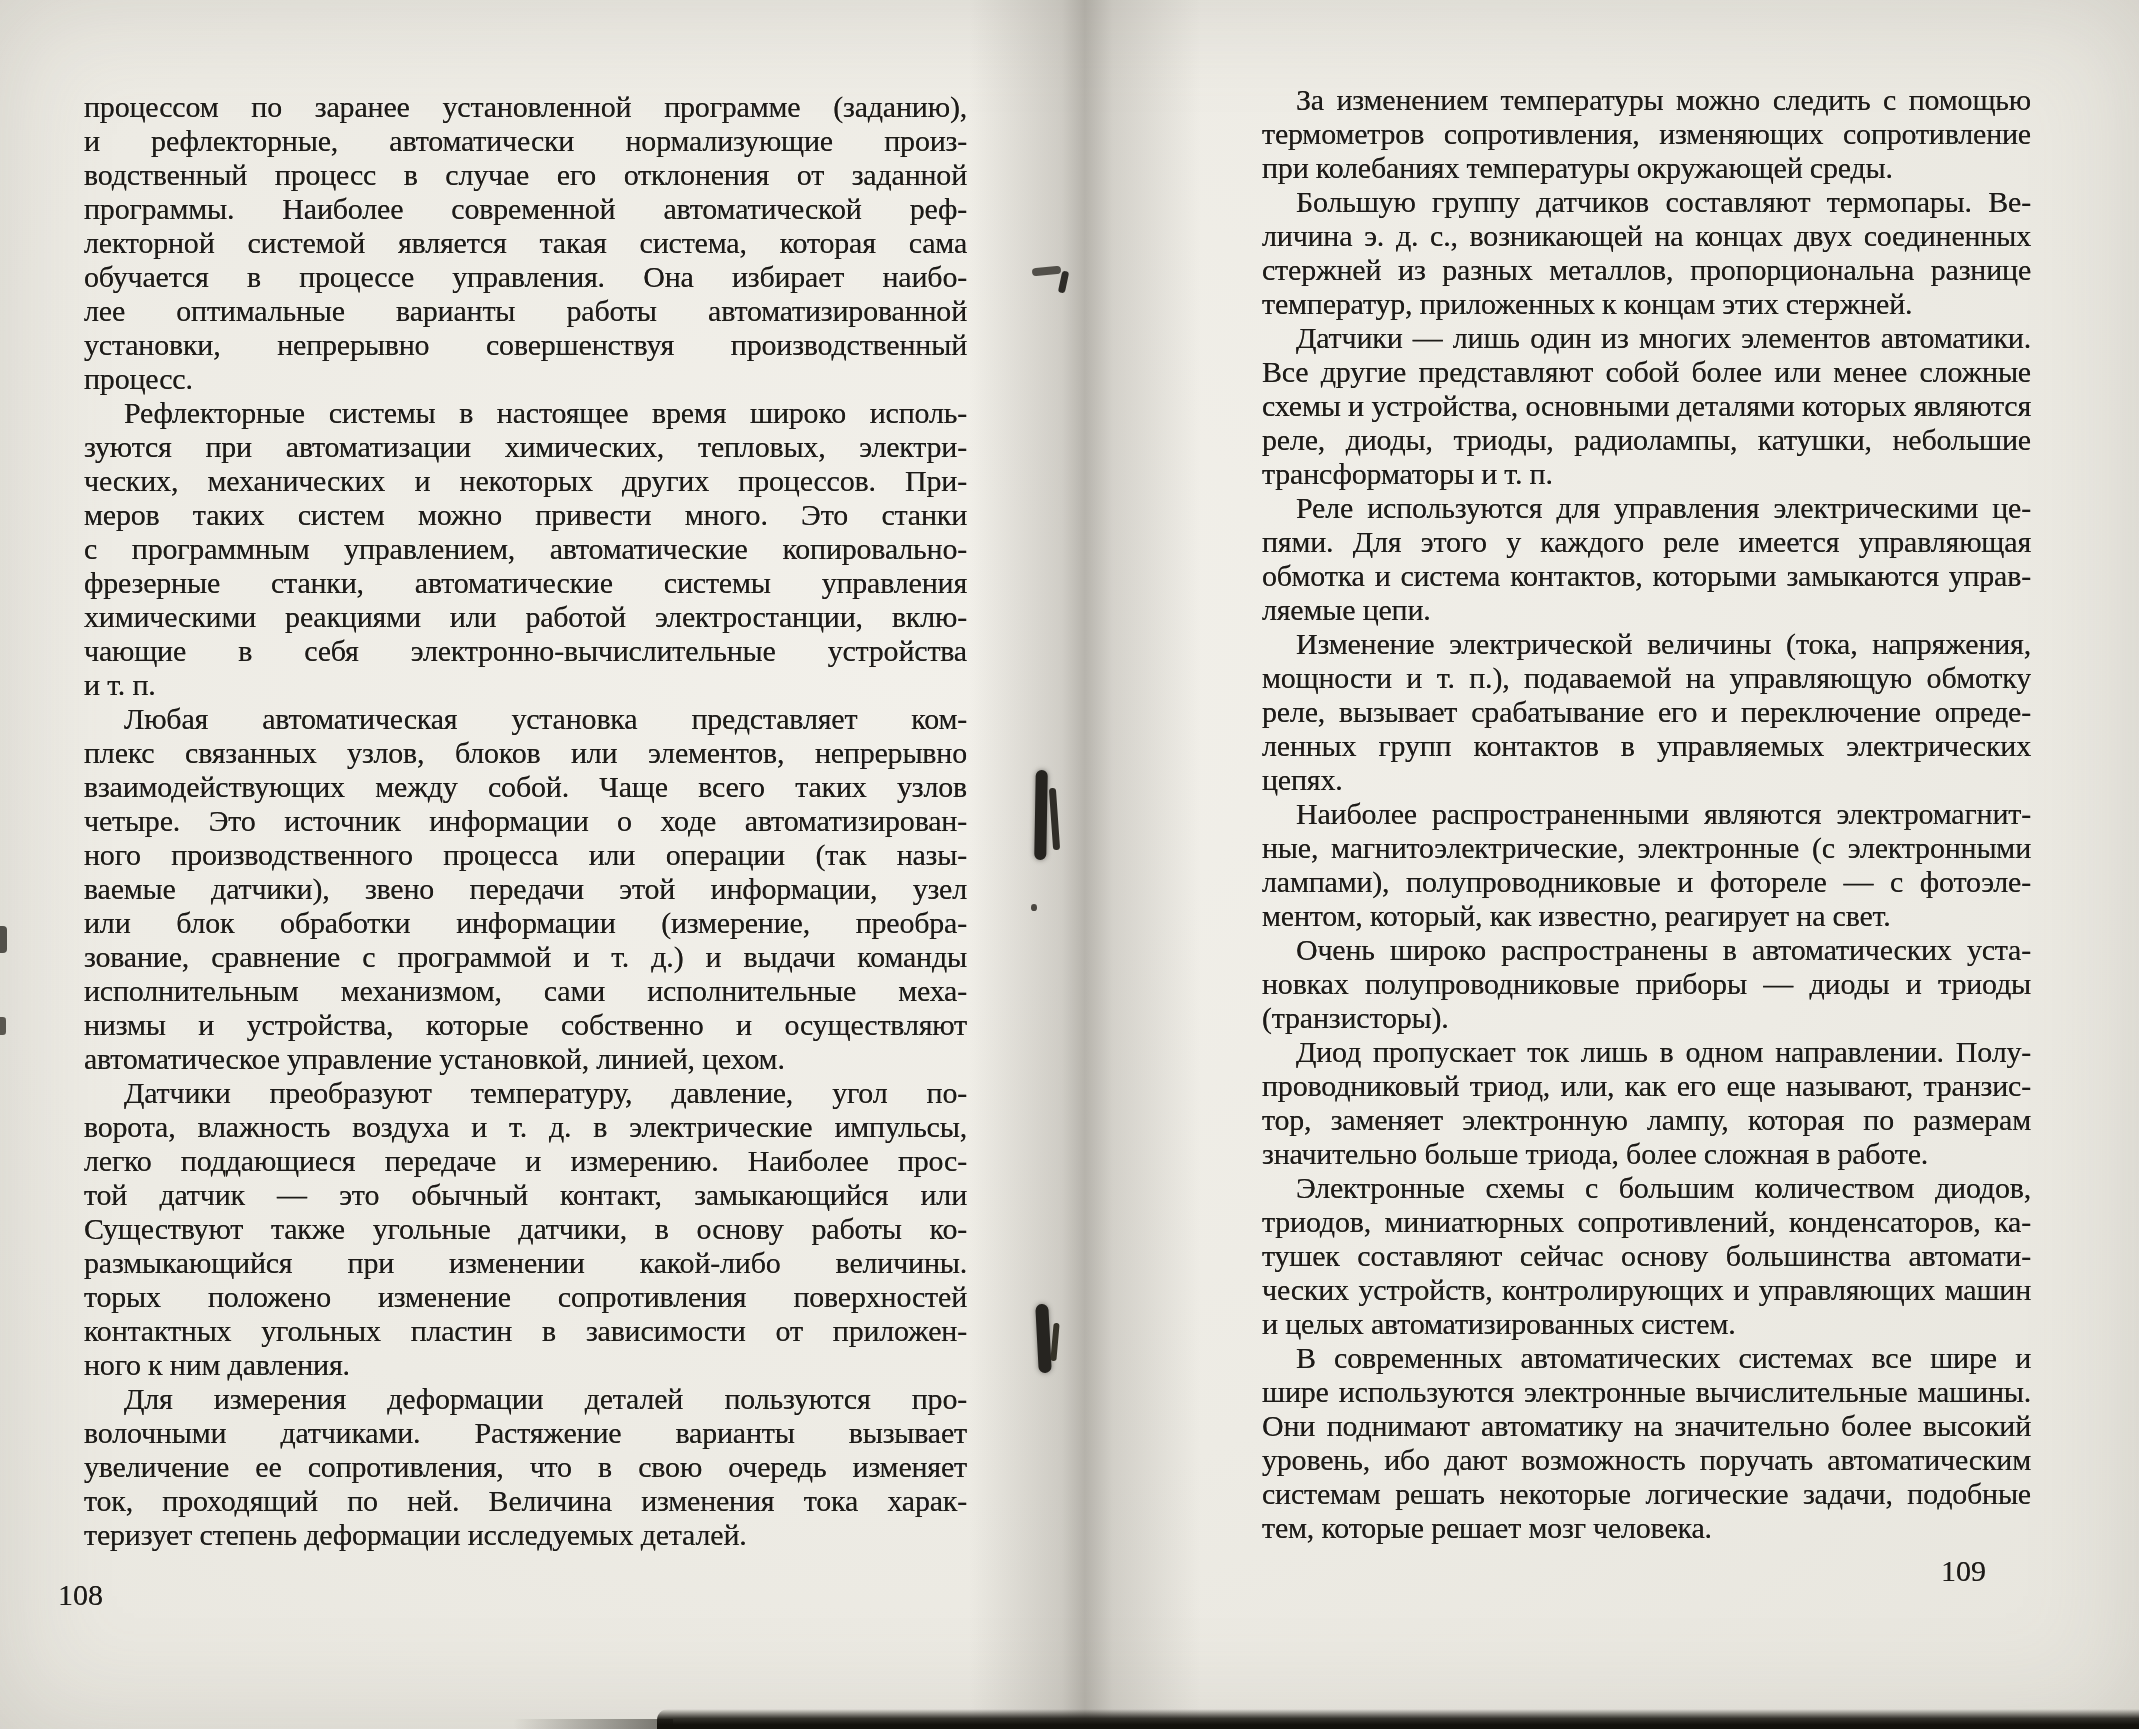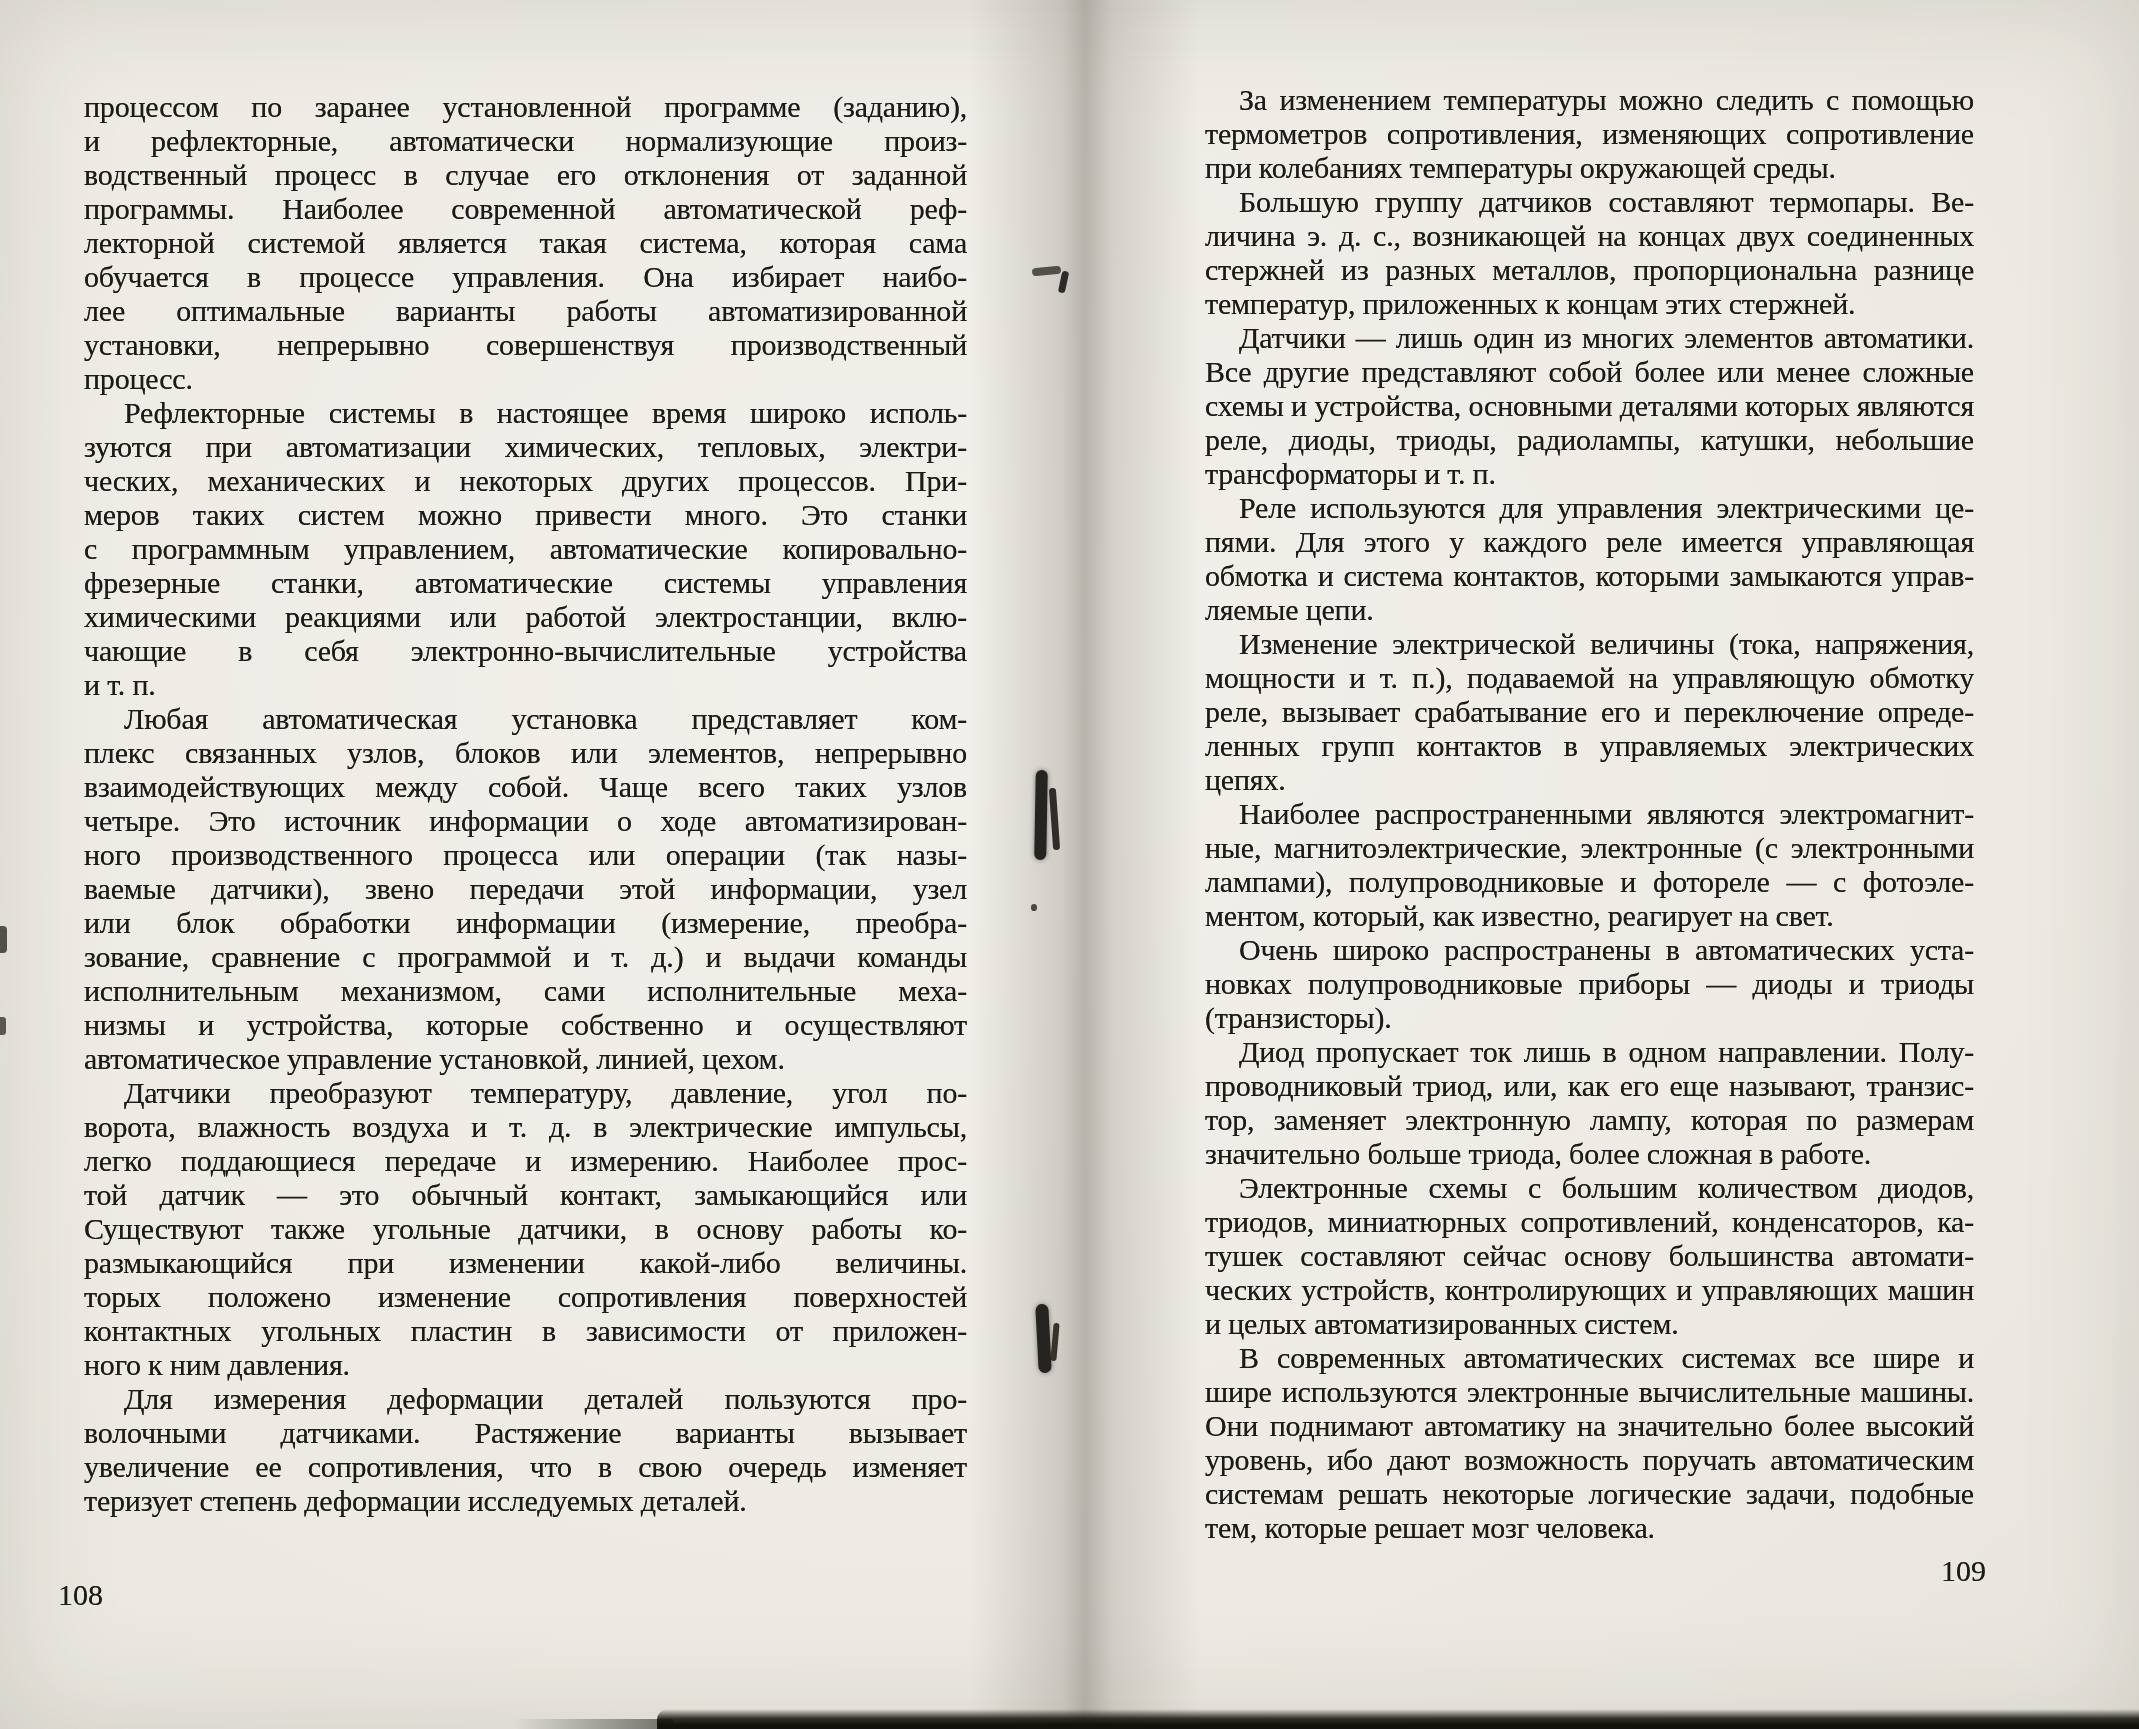--- a/index.html
+++ b/index.html
@@ -16,21 +16,21 @@
   .page-text .line{
     text-align:justify;
     text-align-last:justify;
     height:34px;
     overflow:hidden;
     text-shadow:0 0 0.6px rgba(30,28,24,.8);
   }
   .page-text .line.last{text-align-last:left;}
   .left{left:42px;top:90px;width:883px;font-size:30px;line-height:34px;letter-spacing:-0.2px;margin-left:42px;}
   .left .line.indent{text-indent:40px;}
-  .right{left:1205px;top:83px;width:769px;font-size:30px;line-height:34px;letter-spacing:-0.2px;}
+  .right{left:1262px;top:83px;width:769px;font-size:30px;line-height:34px;letter-spacing:-0.2px;}
   .right .line.indent{text-indent:34px;}
   .pagenum{position:absolute;font-size:30px;text-shadow:0 0 0.6px rgba(30,28,24,.8);}
   .pn-left{left:58px;top:1578px;}
   .pn-right{left:1941px;top:1554px;}
   .gutter{
     position:absolute;left:969px;top:0;width:232px;height:1730px;
     background:linear-gradient(90deg, rgba(160,156,148,0) 0%, rgba(146,142,134,.35) 40%,
       rgba(126,122,114,.5) 50%, rgba(146,142,134,.3) 62%, rgba(160,156,148,0) 100%);
     pointer-events:none;
   }
@@ -94,20 +94,21 @@
       <div class="line">легко поддающиеся передаче и измерению. Наиболее прос-</div>
       <div class="line">той датчик — это обычный контакт, замыкающийся или</div>
       <div class="line">Существуют также угольные датчики, в основу работы ко-</div>
       <div class="line">размыкающийся при изменении какой-либо величины.</div>
       <div class="line">торых положено изменение сопротивления поверхностей</div>
       <div class="line">контактных угольных пластин в зависимости от приложен-</div>
       <div class="line last">ного к ним давления.</div>
       <div class="line indent">Для измерения деформации деталей пользуются про-</div>
       <div class="line">волочными датчиками. Растяжение варианты вызывает</div>
       <div class="line">увеличение ее сопротивления, что в свою очередь изменяет</div>
+      <div class="line">ток, проходящий по ней. Величина изменения тока харак-</div>
       <div class="line last">теризует степень деформации исследуемых деталей.</div>
     </div>
   <div class="page-text right">
       <div class="line indent">За изменением температуры можно следить с помощью</div>
       <div class="line">термометров сопротивления, изменяющих сопротивление</div>
       <div class="line last">при колебаниях температуры окружающей среды.</div>
       <div class="line indent">Большую группу датчиков составляют термопары. Ве-</div>
       <div class="line">личина э. д. с., возникающей на концах двух соединенных</div>
       <div class="line">стержней из разных металлов, пропорциональна разнице</div>
       <div class="line last">температур, приложенных к концам этих стержней.</div>

